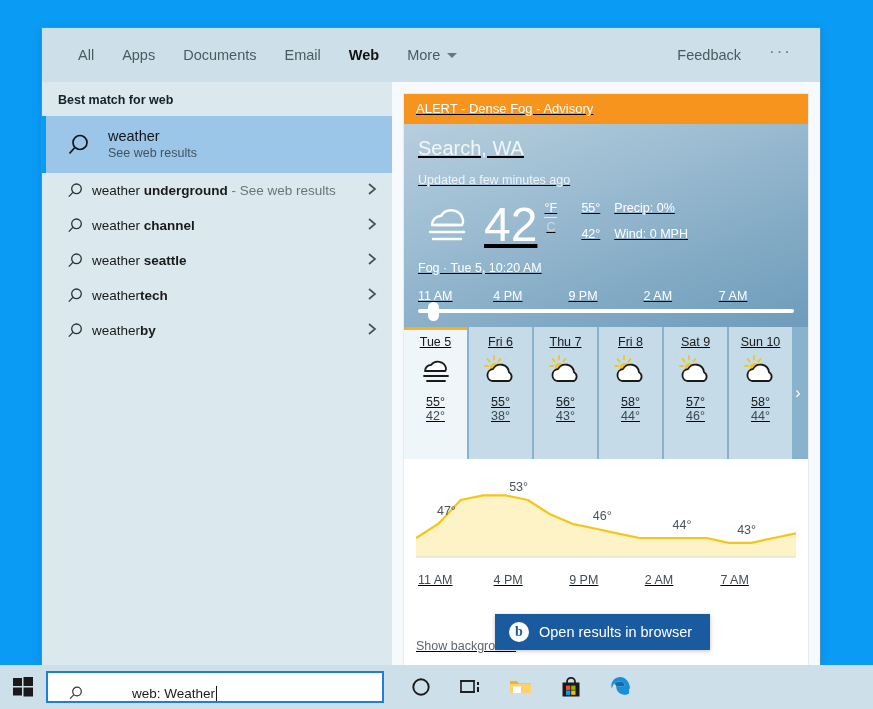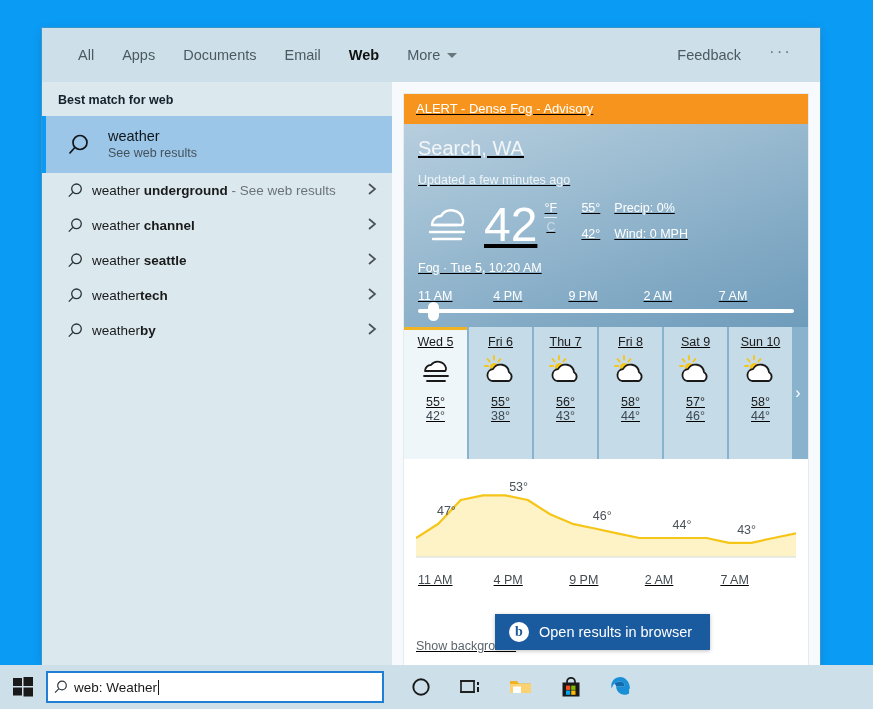--- a/index.html
+++ b/index.html
@@ -212,22 +212,23 @@
     background: #cde0e9;
     display: flex; align-items: center;
   }
   #start-button {
     width: 46px; height: 44px; display: flex;
     align-items: center; justify-content: center; cursor: default;
   }
   #taskbar-search {
     width: 338px; height: 32px; background: #fff;
     border: 2px solid #1f7fd4;
-    display: flex; align-items: center; padding-left: 0;
+    display: flex; align-items: flex-end; padding-left: 15px;
     cursor: text;
+    gap: 43px;
   }
   #taskbar-search .mag-icon { width: 26px; }
   #taskbar-search-text {
     font-size: 13.5px; color: #1a1a1a; position: relative;
     padding-right: 1px;
   }
   #text-caret {
     display: inline-block; width: 1px; height: 15px;
     background: #1a1a1a; vertical-align: -3px; margin-left: 1px;
   }
@@ -395,21 +396,21 @@
                 <span>7 AM</span>
               </div>
             <div id="slider-track">
               <div id="slider-thumb"></div>
             </div>
           </div>
         </div>
 
         <div id="forecast-strip">
           <div class="day-card selected">
-              <div class="day-name">Wed 5</div>
+              <div class="day-name">Tue 5</div>
               <div class="day-ico">
                 <svg width="36" height="30" viewBox="0 0 36 30">
                   <path d="M7 15 a6 6 0 0 1 6 -6 a8.5 8.5 0 0 1 15 3 a5 5 0 0 1 -.7 3 z" fill="#fff" stroke="#1a1a1a" stroke-width="1.8" stroke-linejoin="round"></path>
                   <line x1="11" y1="15" x2="25" y2="15" stroke="#1a1a1a" stroke-width="1.8" stroke-linecap="round"></line>
                   <line x1="6" y1="20" x2="30" y2="20" stroke="#1a1a1a" stroke-width="1.8" stroke-linecap="round"></line>
                   <line x1="9" y1="25" x2="27" y2="25" stroke="#1a1a1a" stroke-width="1.8" stroke-linecap="round"></line>
                 </svg>
               </div>
               <div class="day-hi">55°</div>
               <div class="day-lo">42°</div>

